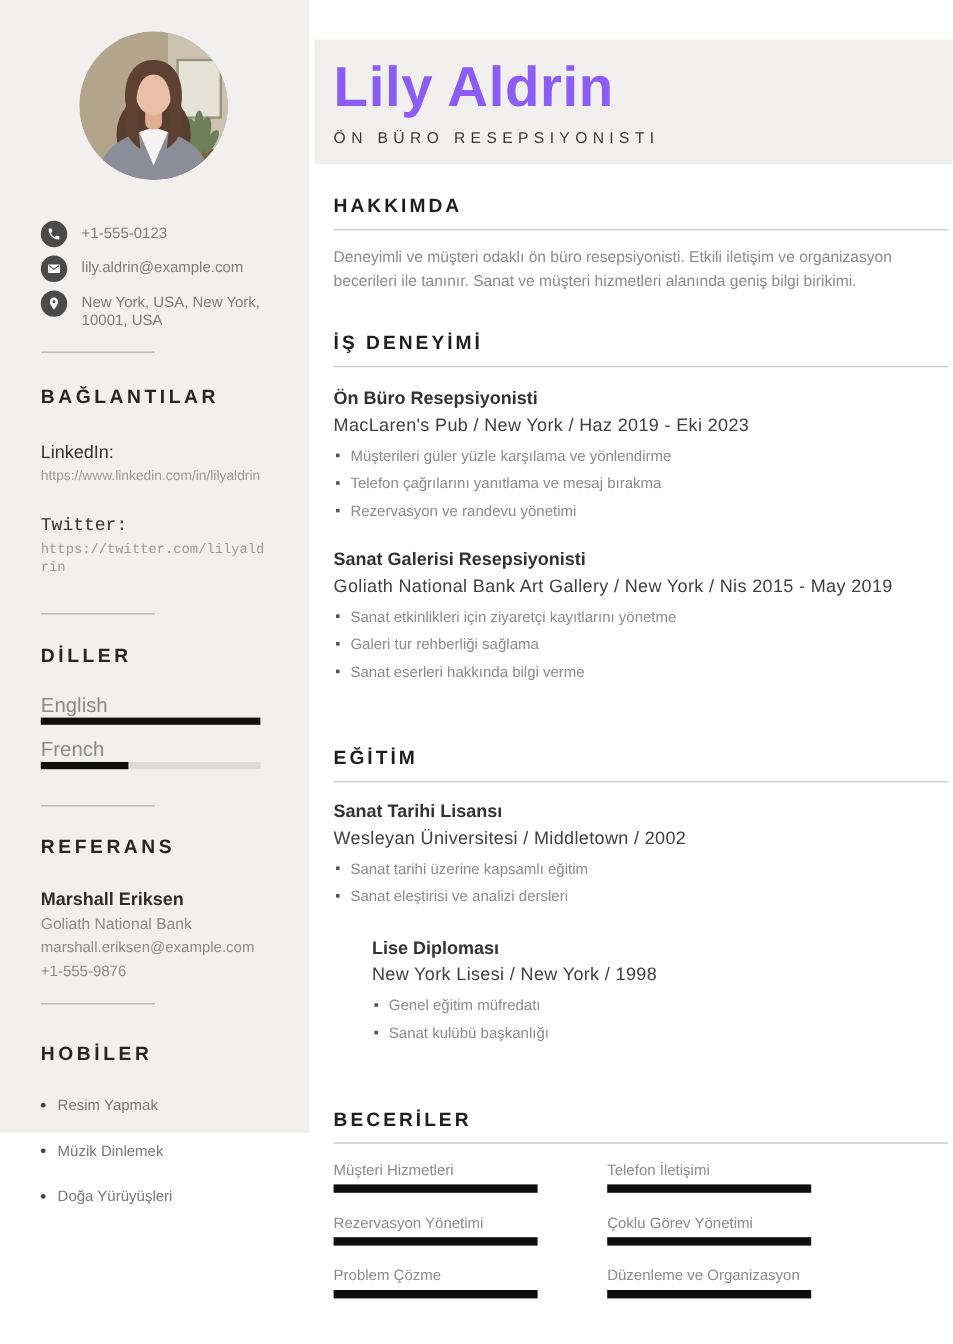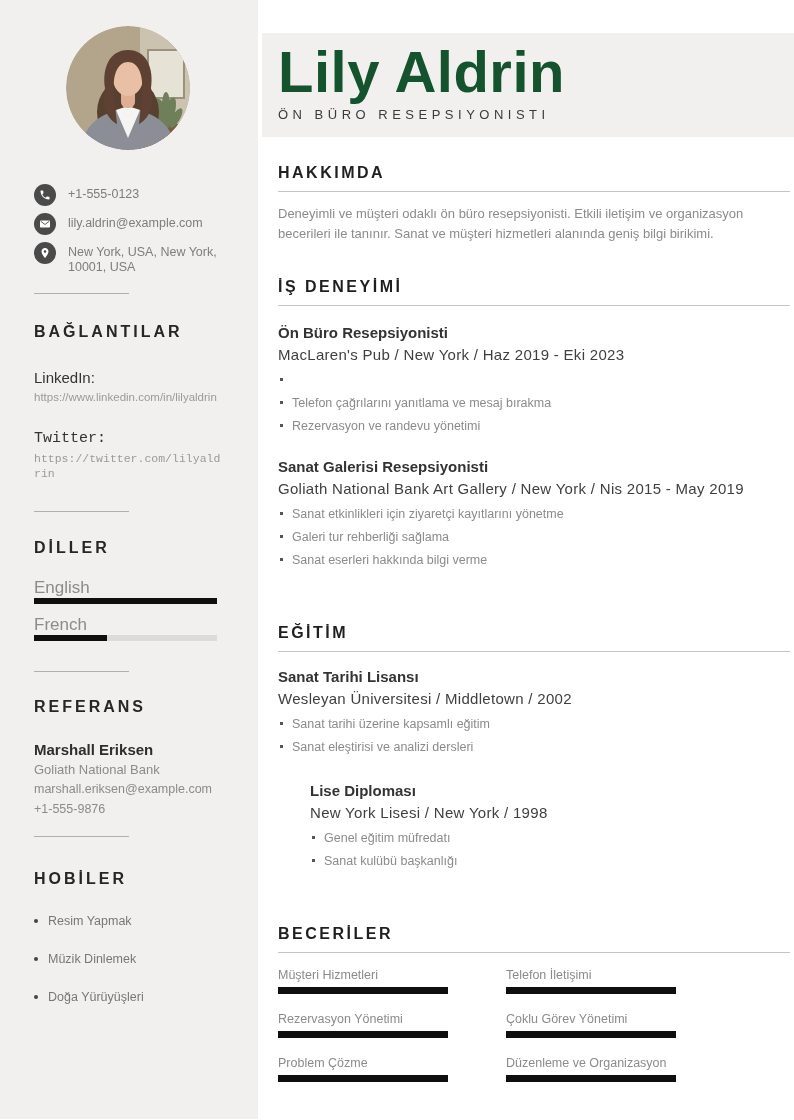--- a/index.html
+++ b/index.html
@@ -5,21 +5,21 @@
   * { margin:0; padding:0; box-sizing:border-box; }
   html,body { width:794px; height:1120px; }
   body {
     font-family:"Liberation Sans", sans-serif;
     background:#ffffff; color:#222; overflow:hidden;
   }
   .page { display:flex; width:794px; height:1120px; background:#fff; }
 
   
   .sidebar {
-    width:258px; height:1119px; background:#f1f0ee;
+    width:258px; height:944px; background:#f1f0ee;
     padding:26px 36px 0 34px; flex:none;
   }
   .photo-wrap { width:124px; height:124px; margin:0 auto; }
   .photo-wrap svg { display:block; border-radius:50%; }
 
   .contact { list-style:none; margin-top:34px; }
   .contact li { display:flex; align-items:flex-start; margin-bottom:7px; min-height:22px; }
   .cicon {
     width:22px; height:22px; border-radius:50%; background:#4a4a4a;
     display:flex; align-items:center; justify-content:center; flex:none; margin-right:12px;
@@ -58,21 +58,21 @@
   .hobby-list li { display:flex; align-items:center; margin-bottom:22px; }
   .dot { width:4px; height:4px; border-radius:50%; background:#444; margin-right:10px; flex:none; }
   .hobby-text { font-size:12.5px; color:#777; line-height:16px; }
 
   
   .main { flex:1; background:#fff; }
   .band {
     margin-top:33px; margin-left:4px; height:104px; background:#f1f0ee;
     padding:13px 0 0 16px;
   }
-  .name { font-size:58px; line-height:52px; font-weight:700; color:#14532d; letter-spacing:0.5px; }
+  .name { font-size:47px; line-height:52px; font-weight:700; color:#8b5cf6; letter-spacing:0.5px; }
   .job-title { margin-top:9px; font-size:13px; letter-spacing:4.5px; color:#3a3a3a; font-weight:400; }
 
   .content { padding:0 4px 0 20px; }
   .m-h2 { font-size:16px; font-weight:700; letter-spacing:2.5px; color:#1f1f1f; line-height:20px; }
   .sec-rule { border:none; border-top:1px solid #c6c4c1; margin-top:8px; }
 
   .about { margin-top:26px; }
   .about-text { margin-top:12px; font-size:13px; line-height:19.5px; color:#8b8b8b; max-width:478px; }
 
   .experience { margin-top:34px; }
@@ -243,20 +243,21 @@
       <section class="experience">
         <h2 class="m-h2">İŞ DENEYİMİ</h2>
         <hr class="sec-rule">
 
         <div class="xp-item">
           <div class="xp-role">Ön Büro Resepsiyonisti</div>
           <div class="xp-meta">MacLaren's Pub / New York / Haz 2019 - Eki 2023</div>
           <ul class="blist">
             <li>
                 <span class="sq"></span>
+                <span class="btext">Müşterileri güler yüzle karşılama ve yönlendirme</span>
               </li>
             <li>
                 <span class="sq"></span>
                 <span class="btext">Telefon çağrılarını yanıtlama ve mesaj bırakma</span>
               </li>
             <li>
                 <span class="sq"></span>
                 <span class="btext">Rezervasyon ve randevu yönetimi</span>
               </li>
           </ul>

